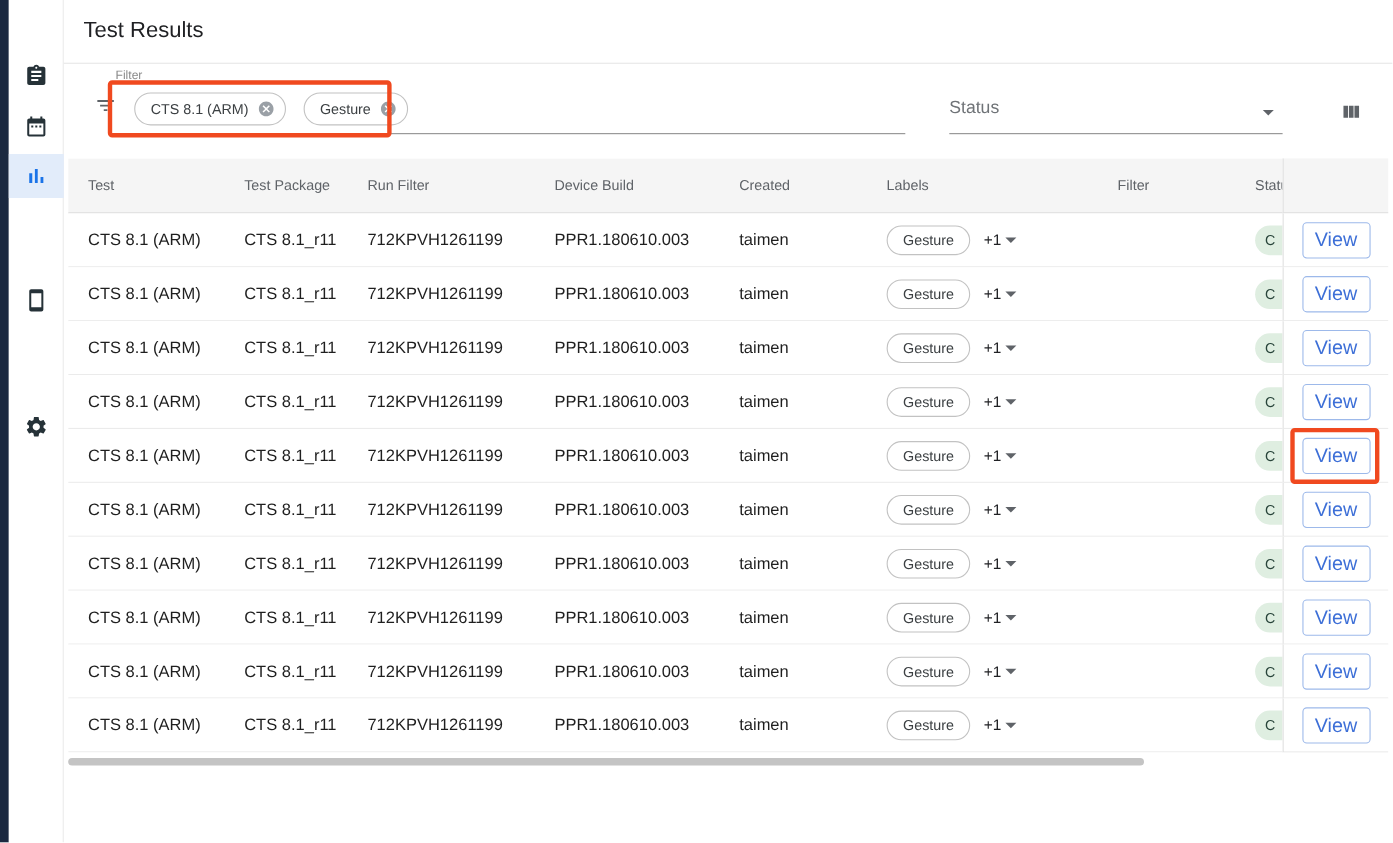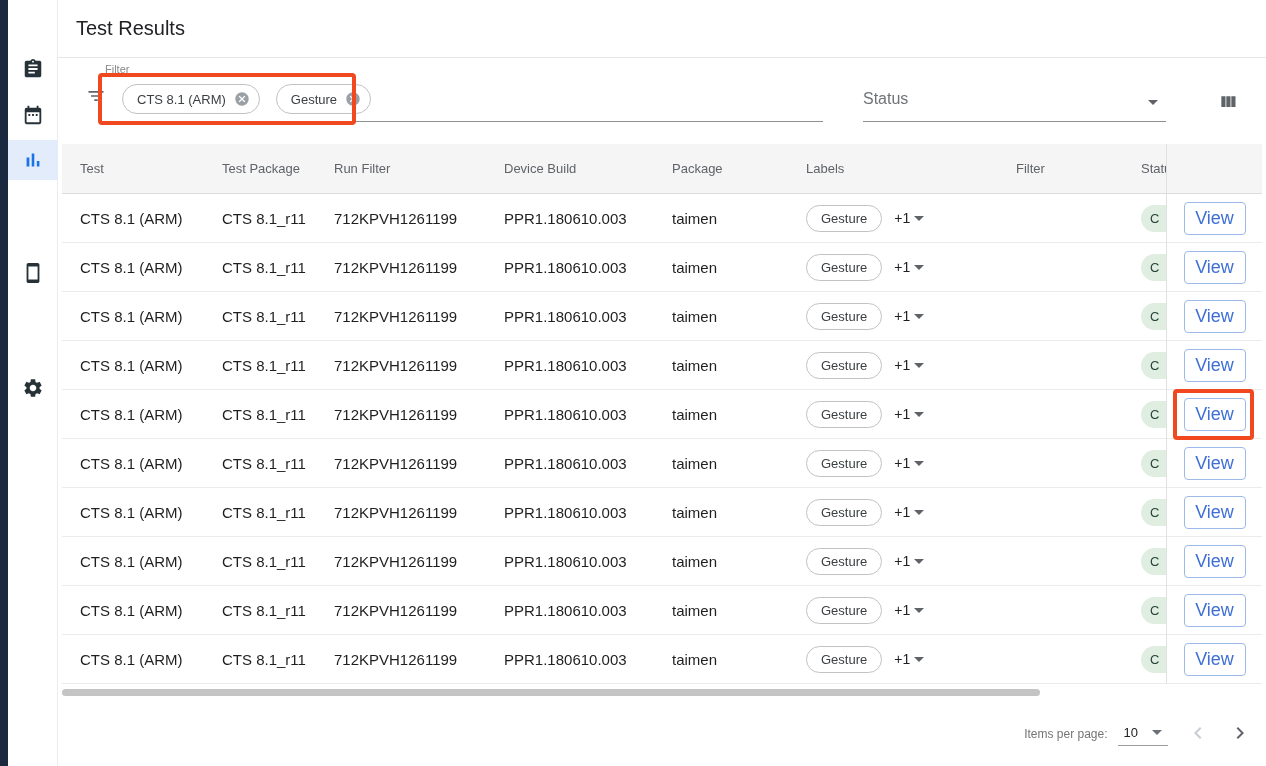--- a/index.html
+++ b/index.html
@@ -150,21 +150,21 @@
       </button>
     </div>
 
     <div class="table-wrap">
       <div class="grid-main">
         <div class="t-head">
           <div>Test</div>
           <div>Test Package</div>
           <div>Run Filter</div>
           <div>Device Build</div>
-          <div>Package</div>
+          <div>Created</div>
           <div>Labels</div>
           <div class="cell-created">Filter</div>
           <div>Status</div>
         </div>
         <div>
             <div class="t-row">
     <div class="cell">CTS 8.1 (ARM)</div>
     <div class="cell">CTS 8.1_r11</div>
     <div class="cell">712KPVH1261199</div>
     <div class="cell">PPR1.180610.003</div>
@@ -377,36 +377,19 @@
   </div>
             <div class="v-cell">
     <button class="view-btn">View</button>
   </div>
           </div>
       </div>
     </div>
 
     <div class="hscroll-thumb"></div>
 
-    <div class="paginator">
-      <span class="pp-label">Items per page:</span>
-      <span class="pp-select">
-        <span>10</span>
-        <span class="caret"></span>
-      </span>
-      <button class="pager-btn pager-prev">
-        <svg viewBox="0 0 24 24">
-            <path d="M15.41 7.41 14 6l-6 6 6 6 1.41-1.41L10.83 12z"></path>
-          </svg>
-      </button>
-      <button class="pager-btn pager-next">
-        <svg viewBox="0 0 24 24">
-            <path d="M8.59 16.59 10 18l6-6-6-6-1.41 1.41L13.17 12z"></path>
-          </svg>
-      </button>
-    </div>
 
   </div>
 
   <div class="ann ann-filter"></div>
   <div class="ann ann-view"></div>
 
 </div>
 
 </body></html>

